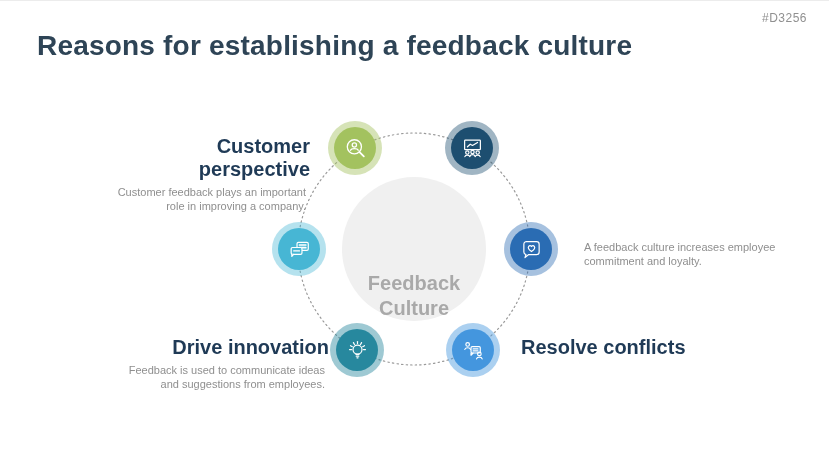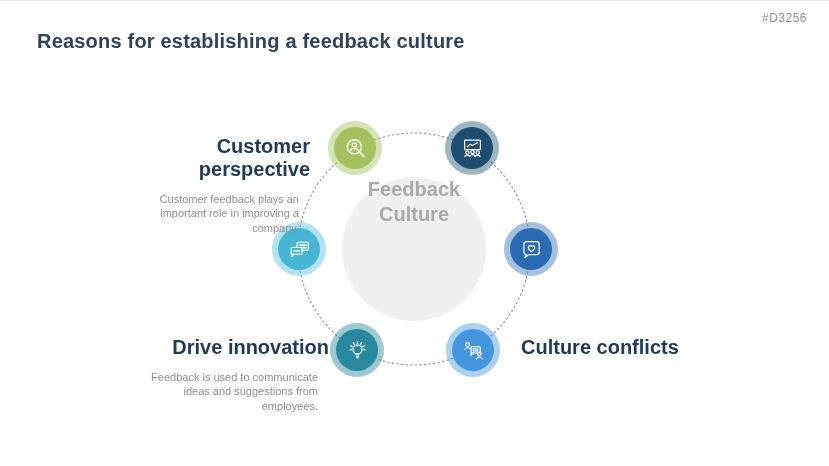--- a/index.html
+++ b/index.html
@@ -3,31 +3,31 @@
 <meta charset="utf-8">
 <style>
   html,body { margin:0; padding:0; background:#ffffff; }
   .slide {
     position:relative; width:829px; height:466px; background:#ffffff;
     font-family:"Liberation Sans", sans-serif; overflow:hidden;
     border-top:1px solid #ececec;
   }
   .page-title {
     position:absolute; left:37px; top:29px;
-    font-size:20px; font-weight:700; color:#2e4456; letter-spacing:.2px;
+    font-size:28px; font-weight:700; color:#2e4456; letter-spacing:.2px;
   }
   .slide-code {
     position:absolute; right:22px; top:10px;
     font-size:12px; color:#909090; letter-spacing:.5px;
   }
   .ring-svg { position:absolute; left:0; top:0; pointer-events:none; }
   .center-circle {
     position:absolute; left:342px; top:176px; width:144px; height:144px;
     border-radius:50%; background:#f0f0f0;
-    display:flex; align-items:flex-start; justify-content:center; text-align:center;
+    display:flex; align-items:flex-end; justify-content:center; text-align:center;
   }
   .center-label {
     font-size:20px; font-weight:700; color:#a9a9a9; line-height:1.25; width:100px;
   }
   .badge {
     position:absolute; width:54px; height:54px; border-radius:50%;
     display:flex; align-items:center; justify-content:center;
   }
   .badge-inner {
     width:42px; height:42px; border-radius:50%;
@@ -45,21 +45,21 @@
   .badge-retention     { left:504px; top:221px; background:rgba(42,108,179,.42); }
   .badge-retention .badge-inner     { background:#2a6cb3; }
   .badge-innovation    { left:330px; top:322px; background:rgba(39,136,158,.45); }
   .badge-innovation .badge-inner    { background:#27889e; }
   .badge-conflicts     { left:446px; top:322px; background:rgba(68,150,222,.45); }
   .badge-conflicts .badge-inner     { background:#4496de; }
 
   .text-block { position:absolute; }
   .tb-right { text-align:right; }
   .item-title { font-size:20px; font-weight:700; color:#1f3a56; margin:0 0 3px; }
-  .item-desc  { font-size:11px; color:#8f8f8f; line-height:1.3; margin:11px; }
+  .item-desc  { font-size:11px; color:#8f8f8f; line-height:1.3; margin:4px; }
 
   .tb-customer      { right:519px; top:134px; width:200px; }
   .tb-performance   { left:521px;  top:134px; width:205px; }
   .tb-communication { right:581px; top:235px; width:240px; }
   .tb-retention     { left:580px;  top:235px; width:215px; }
   .tb-innovation    { right:500px; top:335px; width:210px; }
   .tb-conflicts     { left:521px;  top:335px; width:175px; }
 </style>
 </head>
 <body>
@@ -159,24 +159,25 @@
   </div>
 
   <div class="text-block tb-right tb-customer">
     <div class="item-title">Customer perspective</div>
     <p class="item-desc">Customer feedback plays an important role in improving a company.</p>
   </div>
 
 
 
   <div class="text-block tb-retention">
+    <p class="item-desc">A feedback culture increases employee commitment and loyalty.</p>
   </div>
 
   <div class="text-block tb-right tb-innovation">
     <div class="item-title">Drive innovation</div>
     <p class="item-desc">Feedback is used to communicate ideas and suggestions from employees.</p>
   </div>
 
   <div class="text-block tb-conflicts">
-    <div class="item-title">Culture conflicts</div>
+    <div class="item-title">Resolve conflicts</div>
   </div>
 
 </div>
 
 </body></html>

